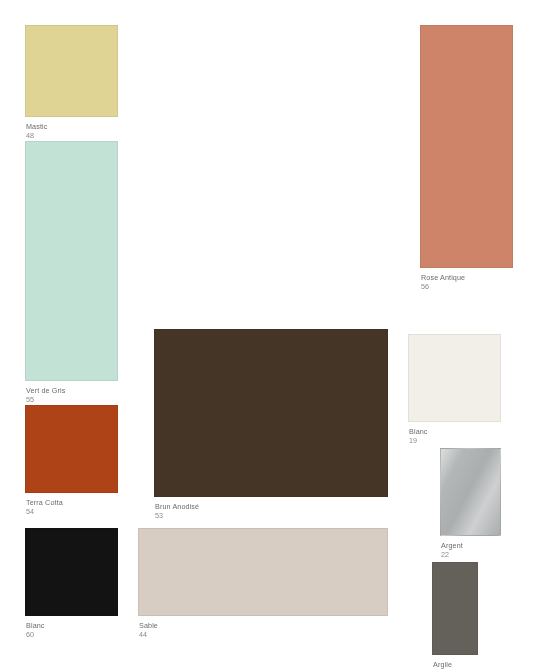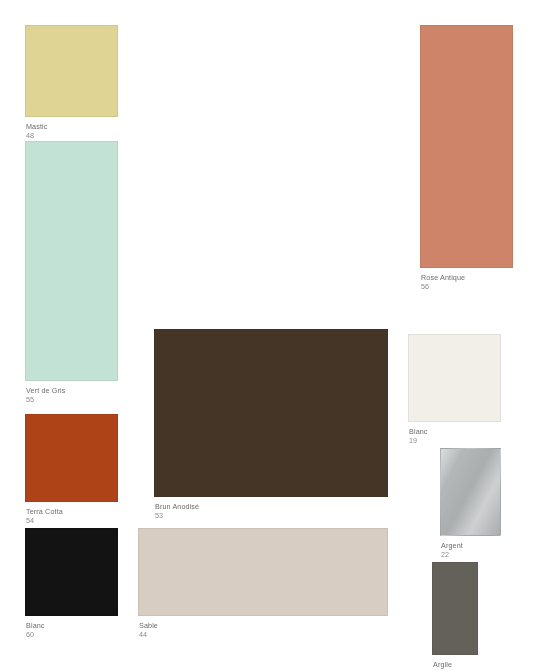--- a/index.html
+++ b/index.html
@@ -73,21 +73,21 @@
         <span class="swatch-code">48</span>
       </div>
     </div>
     <div class="swatch-card" style="left: 25px; top: 141px; width: 93px;">
       <div class="swatch-chip" style="height: 240px; background-color: rgb(195, 226, 214);"></div>
       <div class="swatch-caption">
         <span class="swatch-name">Vert de Gris</span>
         <span class="swatch-code">55</span>
       </div>
     </div>
-    <div class="swatch-card" style="left: 25px; top: 414px; width: 93px;">
+    <div class="swatch-card" style="left: 25px; top: 405px; width: 93px;">
       <div class="swatch-chip" style="height: 88px; background-color: rgb(174, 67, 24);"></div>
       <div class="swatch-caption">
         <span class="swatch-name">Terra Cotta</span>
         <span class="swatch-code">54</span>
       </div>
     </div>
     <div class="swatch-card" style="left: 25px; top: 528px; width: 93px;">
       <div class="swatch-chip" style="height: 88px; background-color: rgb(19, 19, 19);"></div>
       <div class="swatch-caption">
         <span class="swatch-name">Blanc</span>

